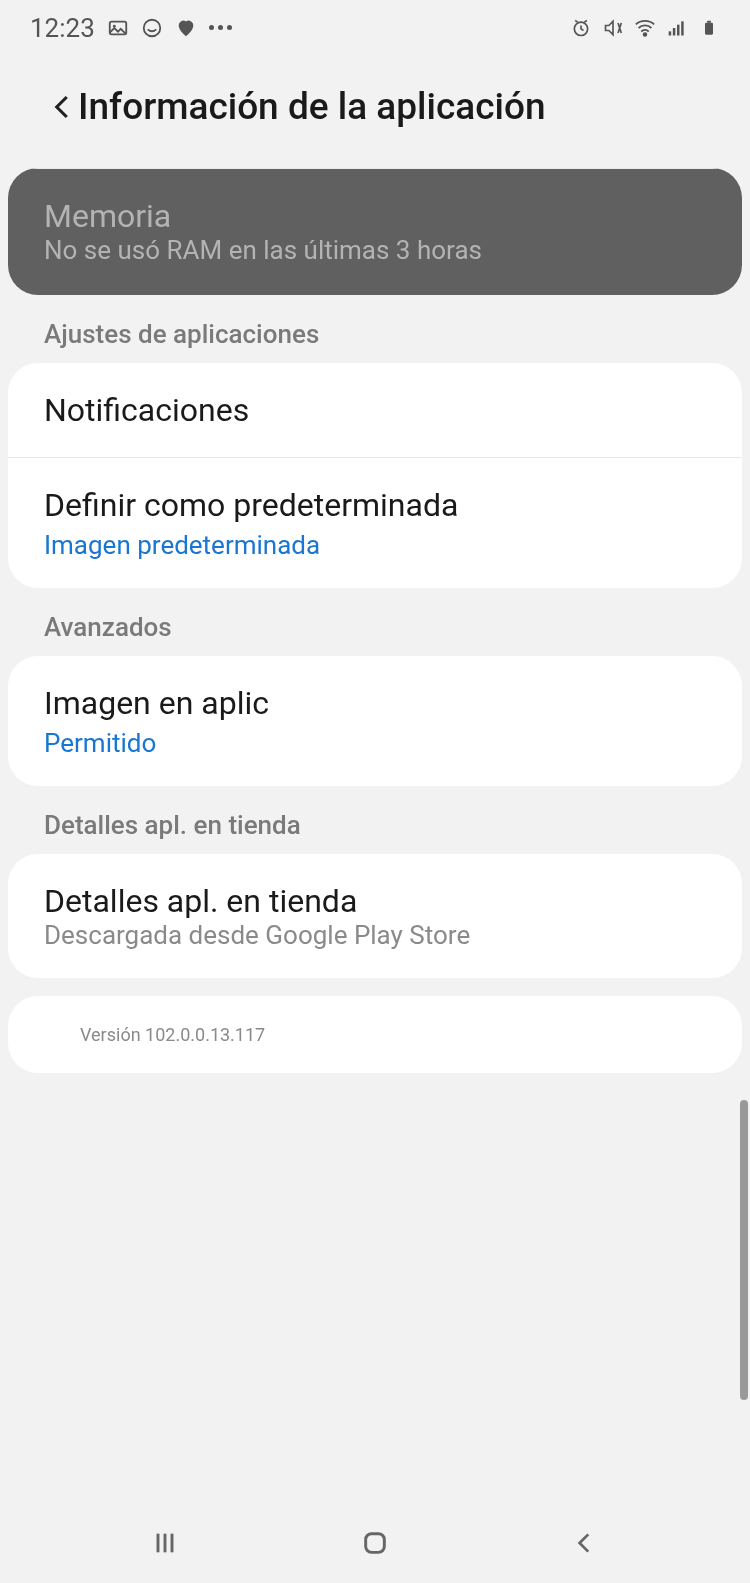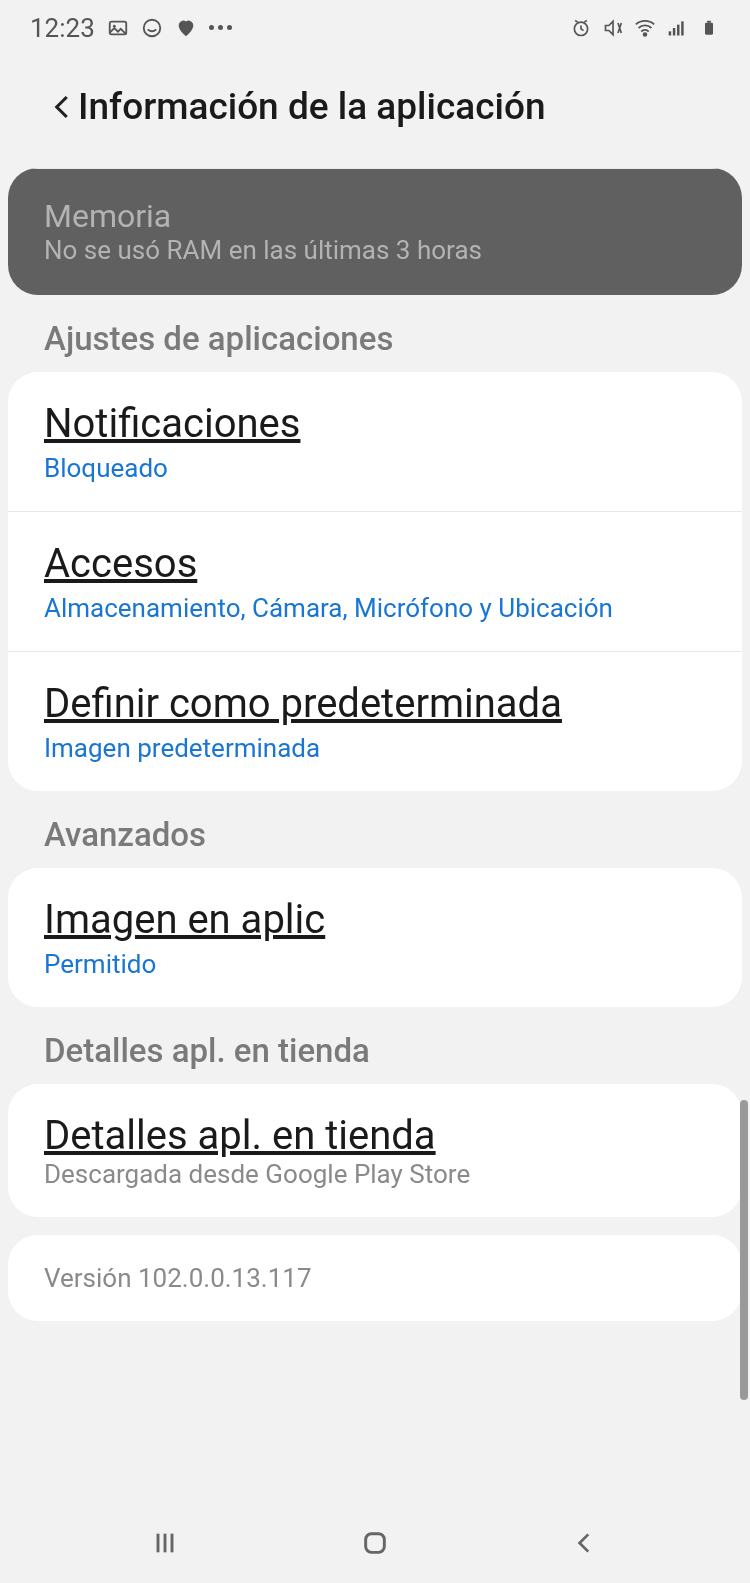--- a/index.html
+++ b/index.html
@@ -65,44 +65,43 @@
       overflow: hidden;
     }
     .card-item {
       padding: 28px 36px;
       border-top: 1px solid #e8e8e8;
     }
     .card-item:first-child {
       border-top: none;
     }
     .item-title {
-      font-size: 40px;
+      font-size: 32px;
       color: #1a1a1a;
       font-weight: 400;
-      text-decoration: underline;
     }
     .item-title-gray {
       font-size: 32px;
       color: #8a8a8a;
       font-weight: 400;
     }
     .item-subtitle {
       font-size: 26px;
       color: #1976d2;
       margin-top: 6px;
       font-weight: 400;
     }
     .item-subtitle-gray {
       font-size: 26px;
       color: #8a8a8a;
       font-weight: 400;
     }
     .section-header {
       padding: 24px 44px 14px;
-      font-size: 33px;
+      font-size: 26px;
       color: #7a7a7a;
       font-weight: 500;
     }
     .memory-card {
       background: #000000;
       margin: 0 8px;
       border-radius: 30px;
       overflow: hidden;
       opacity: 0.6;
     }
@@ -110,22 +109,23 @@
       padding: 28px 36px 30px;
       border-top: 1px solid #e8e8e8;
     }
     .version-card {
       background: #fff;
       margin: 18px 8px 0;
       border-radius: 30px;
       padding: 28px 36px;
     }
     .version-text {
-      font-size: 26px;
+      font-size: 18px;
       color: #8a8a8a;
+      margin-left: 36px;
     }
     .nav-bar {
       position: absolute;
       bottom: 0;
       left: 0;
       right: 0;
       height: 80px;
       display: flex;
       align-items: center;
       justify-content: space-around;
@@ -236,25 +236,20 @@
   <div class="card-item">
     <div class="item-title-gray">Memoria</div>
     <div class="item-subtitle-gray">No se usó RAM en las últimas 3 horas</div>
   </div>
 </div>
 
 <div class="section-header">Ajustes de aplicaciones</div>
 <div class="card">
   <div class="card-item">
     <div class="item-title">Notificaciones</div>
-    <div class="item-subtitle">Bloqueado</div>
-  </div>
-  <div class="card-item">
-    <div class="item-title">Accesos</div>
-    <div class="item-subtitle">Almacenamiento, Cámara, Micrófono y Ubicación</div>
   </div>
   <div class="card-item">
     <div class="item-title">Definir como predeterminada</div>
     <div class="item-subtitle">Imagen predeterminada</div>
   </div>
 </div>
 
 <div class="section-header">Avanzados</div>
 <div class="card">
   <div class="card-item">

